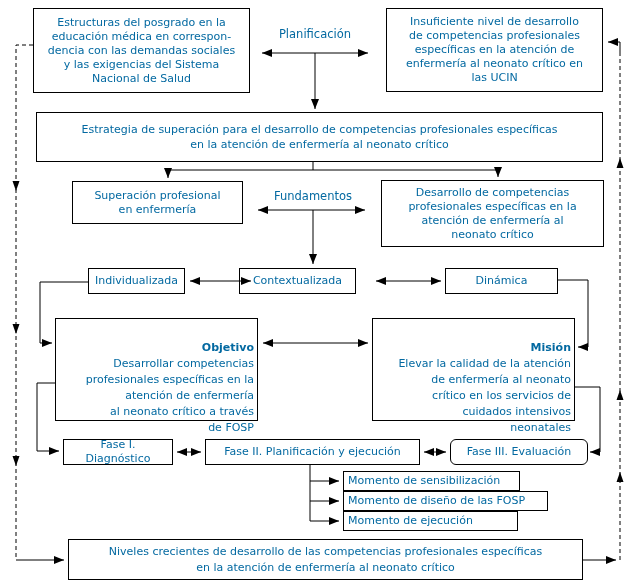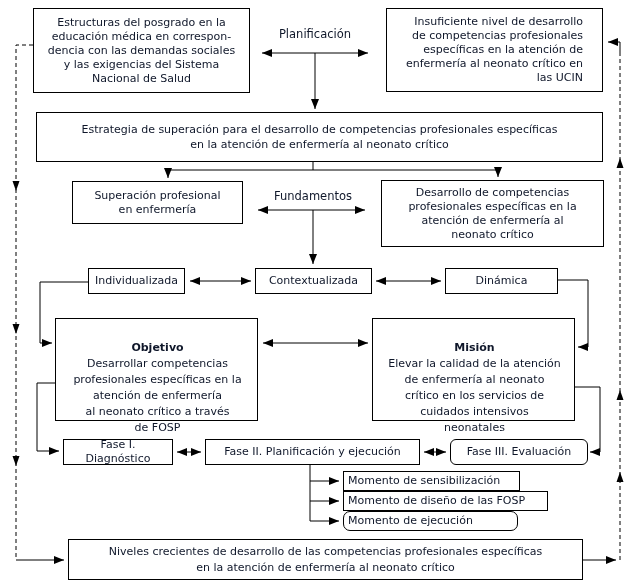--- a/index.html
+++ b/index.html
@@ -1,47 +1,47 @@
 <!DOCTYPE html>
 <html><head>
 <meta charset="utf-8">
 <style>
   html,body{margin:0;padding:0;background:#ffffff;}
   #stage{
     position:relative;width:636px;height:588px;background:#ffffff;
-    font-family:"DejaVu Sans",sans-serif;color:#0f172a;overflow:hidden;
+    font-family:"DejaVu Sans",sans-serif;color:#0369a1;overflow:hidden;
   }
   .box{
     position:absolute;box-sizing:border-box;border:1px solid #000;background:#fff;
     font-size:11px;line-height:14px;text-align:center;white-space:pre-line;
     display:flex;align-items:center;justify-content:center;padding:2px 3px;
   }
   .box.leftalign{
-    display:block;text-align:center;padding:5px 3px 2px 5px;line-height:16px;
+    display:block;text-align:right;padding:5px 3px 2px 5px;line-height:16px;
   }
   .box.leftalign .ttl{display:block;font-weight:bold;}
   .box.rowitem{font-size:11px;}
   .box.momento{justify-content:flex-start;text-align:left;padding-left:4px;}
   .flabel{
     position:absolute;font-size:11.5px;text-align:center;white-space:nowrap;
   }
   svg.wires{position:absolute;left:0;top:0;pointer-events:none;}
 </style>
 </head>
 <body>
 
 <div id="stage">
 
   <div class="box" style="left:33px;top:8px;width:217px;height:85px;">Estructuras del posgrado en la
 educación médica en correspon-
 dencia con las demandas sociales
 y las exigencias del Sistema
 Nacional de Salud</div>
 
-  <div class="box" style="left:386px;top:8px;width:217px;height:84px;text-align:right;">Insuficiente nivel de desarrollo
+  <div class="box" style="left:386px;top:8px;width:217px;height:84px;">Insuficiente nivel de desarrollo
 de competencias profesionales
 específicas en la atención de
 enfermería al neonato crítico en
 las UCIN</div>
 
   <div class="flabel" style="left:255px;top:27px;width:120px;">Planificación</div>
 
   <div class="box" style="left:36px;top:112px;width:567px;height:50px;line-height:15px;">Estrategia de superación para el desarrollo de competencias profesionales específicas
 en la atención de enfermería al neonato crítico</div>
 
@@ -50,21 +50,21 @@
 
   <div class="flabel" style="left:252px;top:189px;width:122px;">Fundamentos</div>
 
   <div class="box" style="left:381px;top:180px;width:223px;height:67px;">Desarrollo de competencias
 profesionales específicas en la
 atención de enfermería al
 neonato crítico</div>
 
   <div class="box rowitem" style="left:88px;top:268px;width:97px;height:26px;">Individualizada</div>
 
-  <div class="box rowitem" style="left:255px;top:268px;width:117px;height:26px;">Contextualizada</div>
+  <div class="box rowitem" style="left:239px;top:268px;width:117px;height:26px;">Contextualizada</div>
 
   <div class="box rowitem" style="left:445px;top:268px;width:113px;height:26px;">Dinámica</div>
 
   <div class="box leftalign" style="left:55px;top:318px;width:203px;height:103px;white-space:pre-line;">
     <span class="ttl">Objetivo</span><span>Desarrollar competencias
 profesionales específicas en la
 atención de enfermería
 al neonato crítico a través
 de FOSP</span>
   </div>
@@ -80,21 +80,21 @@
   <div class="box" style="left:63px;top:439px;width:110px;height:26px;">Fase I. Diagnóstico</div>
 
   <div class="box" style="left:205px;top:439px;width:215px;height:26px;">Fase II. Planificación y ejecución</div>
 
   <div class="box" style="left:450px;top:439px;width:138px;height:26px;border-radius:6px;">Fase III. Evaluación</div>
 
   <div class="box momento" style="left:343px;top:471px;width:177px;height:20px;">Momento de sensibilización</div>
 
   <div class="box momento" style="left:343px;top:491px;width:205px;height:20px;">Momento de diseño de las FOSP</div>
 
-  <div class="box momento" style="left:343px;top:511px;width:175px;height:20px;border-radius:7px;">Momento de ejecución</div>
+  <div class="box momento" style="left:343px;top:511px;width:175px;height:20px;">Momento de ejecución</div>
 
   <div class="box" style="left:68px;top:539px;width:515px;height:41px;line-height:16px;">Niveles crecientes de desarrollo de las competencias profesionales específicas
 en la atención de enfermería al neonato crítico</div>
 
   <svg class="wires" width="636" height="588" viewBox="0 0 636 588">
     <defs>
       <marker id="ah" markerUnits="userSpaceOnUse" markerWidth="10" markerHeight="8" refX="10" refY="4" orient="auto-start-reverse">
         <path d="M0,0 L10,4 L0,8 Z" fill="#000"></path>
       </marker>
       <marker id="ahe" markerUnits="userSpaceOnUse" markerWidth="10" markerHeight="8" refX="10" refY="4" orient="auto">

